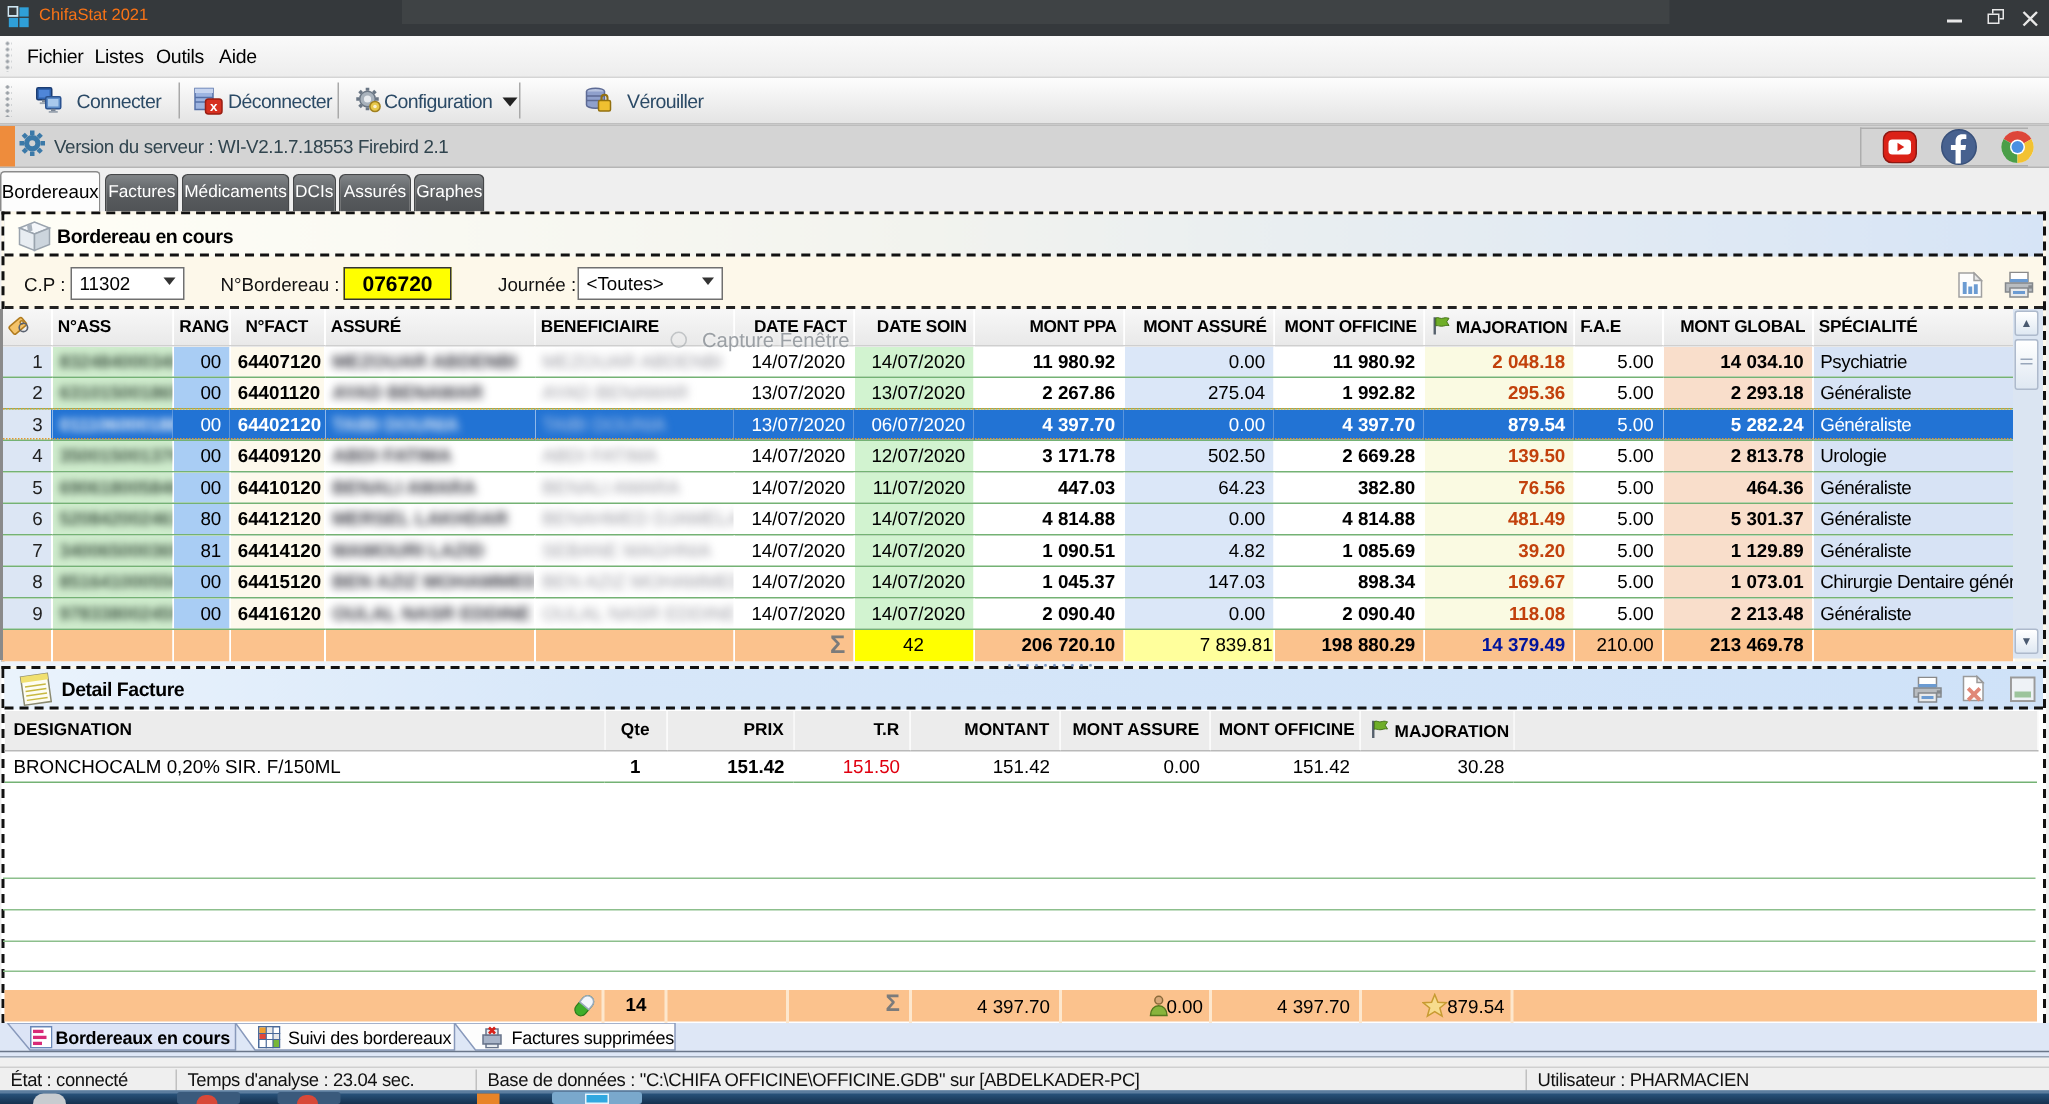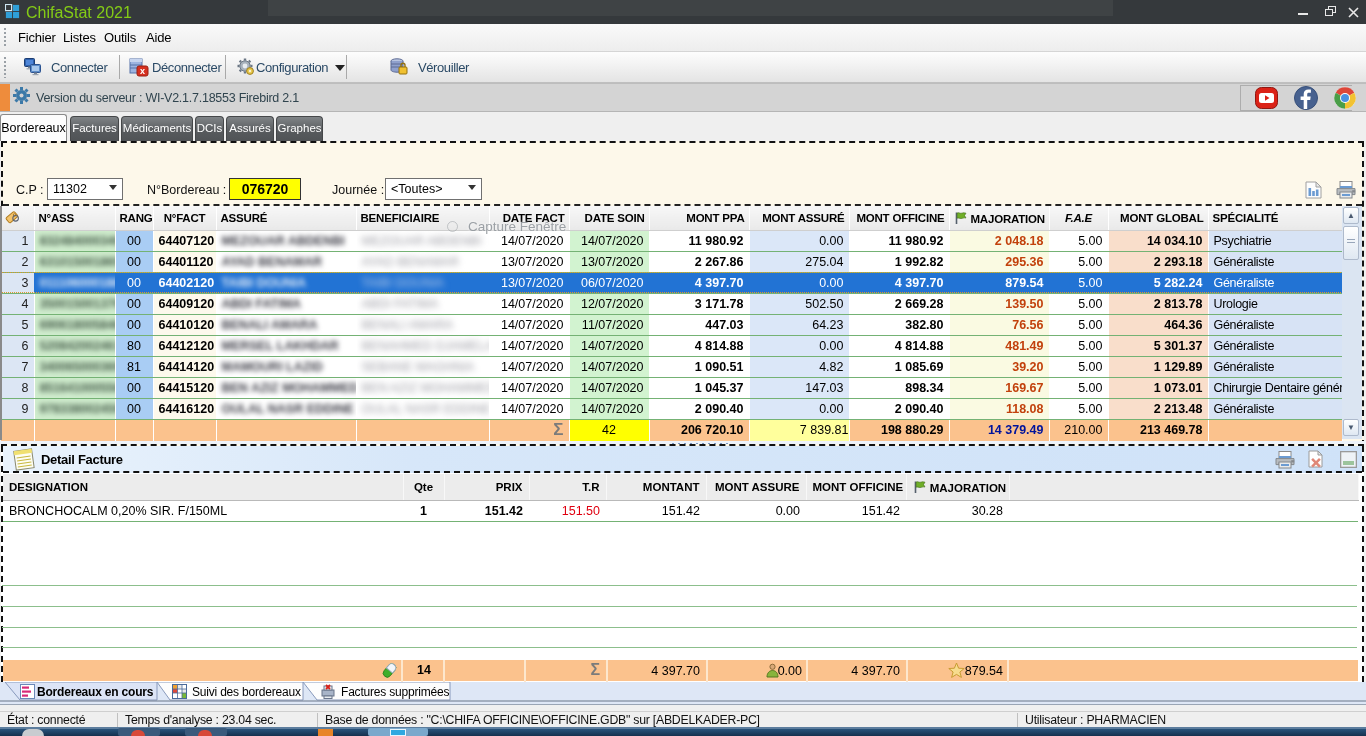--- a/index.html
+++ b/index.html
@@ -2,21 +2,21 @@
 <html><head><meta charset="utf-8">
 <style>
 *{margin:0;padding:0;box-sizing:border-box;}
 html,body{width:1366px;height:736px;overflow:hidden;}
 body{font-family:"Liberation Sans",sans-serif;background:#f0f0f0;position:relative;}
 .abs{position:absolute;}
 
 #titlebar{left:0;top:0;width:1366px;height:24px;background:#35393c;}
 #titlebar .patch{position:absolute;left:268px;top:0;width:845px;height:16px;background:rgba(255,255,255,0.05);}
 #appicon{position:absolute;left:5px;top:4px;width:15px;height:15px;}
-#apptitle{position:absolute;left:26px;top:4px;color:#84cc16;font-size:16px;}
+#apptitle{position:absolute;left:26px;top:4px;color:#f97316;font-size:11px;}
 .winbtn{position:absolute;top:0;height:24px;color:#eee;text-align:center;}
 
 #menubar{left:0;top:24px;width:1366px;height:28px;background:linear-gradient(#fafafa,#ededed);border-bottom:1px solid #d5d5d5;}
 .menuitem{position:absolute;top:6px;font-size:13px;letter-spacing:-0.2px;color:#000;}
 .grip{position:absolute;left:3px;top:3px;bottom:3px;width:5px;
  background-image:radial-gradient(circle,#9aa0a6 1px,transparent 1.2px);background-size:4px 4px;}
 
 #toolbar{left:0;top:52px;width:1366px;height:31px;background:linear-gradient(#fdfdfd,#e4e4e4);border-bottom:1px solid #bfbfbf;}
 .tbtext{position:absolute;top:8px;font-size:13px;letter-spacing:-0.4px;color:#2b4a66;}
 .tbsep{position:absolute;top:3px;width:1px;height:24px;background:#a9a9a9;}
@@ -39,21 +39,21 @@
 
 table{border-collapse:collapse;table-layout:fixed;}
 #maingrid{position:absolute;left:0px;top:0px;width:1341px;background:#fff;}
 #maingrid td,#maingrid th{overflow:hidden;white-space:nowrap;}
 #maingrid th{height:24px;background:linear-gradient(#f7f7f7,#e9e9e9);border-right:1px solid #fff;border-bottom:1px solid #cfcfcf;font-size:11.5px;font-weight:bold;letter-spacing:-0.2px;color:#000;padding:0 4px;text-align:left;}
 #maingrid td{height:21px;border-bottom:1px solid #74b274;border-right:1px solid #fff;font-size:12.5px;padding:0 5px;}
 .ral{text-align:right;}  .cal{text-align:center;}
 .b{font-weight:bold;font-size:13px;}
 .rownum{background:#dce6f4;color:#222;}
 .nass{background:#cfeccd;}
-.rang{background:#a9cdf4;}
+.rang{background:#a9cdf4;text-align:right;}
 .nfact{background:#fdf9ec;}
 .white{background:#fff;}
 .dsoin{background:#d2f3d0;}
 .massu{background:#dbe7f8;}
 .major{background:#fafae2;color:#c2410c;}
 .mglob{background:#f9decb;}
 .spec{background:#d7e3f5;padding:0 2px 0 5px !important;letter-spacing:-0.3px;margin-top:40px;}
 .blur1{filter:blur(2.4px);color:#4c6250;font-weight:bold;font-size:12.5px;letter-spacing:-0.2px;}
 .blur2{filter:blur(2.8px);color:#3c3c46;font-weight:bold;}
 .blur3{filter:blur(3px);color:#9a9aa2;}
@@ -210,20 +210,29 @@
 <div class="abs" id="tabstrip">
 <div class="dtab" style="left:70px;width:49px;">Factures</div>
 <div class="dtab" style="left:121px;width:72px;">Médicaments</div>
 <div class="dtab" style="left:195px;width:29px;">DCIs</div>
 <div class="dtab" style="left:226px;width:48px;">Assurés</div>
 <div class="dtab" style="left:276px;width:47px;">Graphes</div>
 <div id="atab">Bordereaux</div>
 </div>
 
 <div class="abs" id="panel1">
+ <div id="p1title">
+  <svg class="abs" style="left:7px;top:2px;" width="25" height="24" viewBox="0 0 25 24">
+    <polygon points="3,7 13,3 23,7 13,11" fill="#f4f7fa" stroke="#9aa4ae"></polygon>
+    <polygon points="3,7 13,11 13,22 3,18" fill="#e8edf2" stroke="#9aa4ae"></polygon>
+    <polygon points="13,11 23,7 23,18 13,22" fill="#ccd5dd" stroke="#9aa4ae"></polygon>
+    <polygon points="8,5.4 11,4.2 11.7,8.7 8.7,9.9" fill="#a8b2bc"></polygon>
+  </svg>
+  <div class="abs" style="left:35px;top:7px;font-size:13px;font-weight:bold;letter-spacing:-0.3px;">Bordereau en cours</div>
+ </div>
  <div id="p1filter">
   <label class="abs" style="left:13px;top:10px;">C.P :</label>
   <div class="combo" style="left:44px;top:5px;width:76px;height:22px;padding:3px 0 0 5px;">11302<div class="comboarrow"></div></div>
   <label class="abs" style="left:144px;top:10px;">N°Bordereau :</label>
   <div class="abs" style="left:226px;top:5px;width:72px;height:22px;background:#ffff00;border:1px solid #333;font-size:14px;font-weight:bold;text-align:center;padding-top:2px;">076720</div>
   <label class="abs" style="left:329px;top:10px;">Journée :</label>
   <div class="combo" style="left:382px;top:5px;width:97px;height:22px;padding:3px 0 0 5px;">&lt;Toutes&gt;<div class="comboarrow"></div></div>
   <svg class="abs" style="left:1302px;top:8px;" width="17" height="18" viewBox="0 0 17 18">
     <path d="M1 1 h10 l5 5 v11 h-15 Z" fill="#fdfdfd" stroke="#a0a0a0"></path>
     <path d="M11 1 l5 5 h-5 Z" fill="#e8e8e8" stroke="#a0a0a0"></path>
@@ -277,21 +286,21 @@
 <th style="">BENEFICIAIRE</th>
 <th style="text-align:right;">DATE FACT</th>
 <th style="text-align:right;">DATE SOIN</th>
 <th style="text-align:right;">MONT PPA</th>
 <th style="text-align:right;">MONT ASSURÉ</th>
 <th style="text-align:right;">MONT OFFICINE</th>
 <th style="text-align:right;"><svg width="14" height="14" viewBox="0 0 14 14" style="vertical-align:-2px;">
             <line x1="2.5" y1="1.5" x2="2.5" y2="13" stroke="#55606c" stroke-width="1.6"></line>
             <path d="M3.2 2 C5 1 6 3 8.5 2 C10 1.5 11 2 12 2.2 L10.5 4.5 L12 7 C10 6.5 9 7.5 7 7.5 C5.5 7.5 4.5 6.8 3.2 7.2 Z" fill="#6fae28" stroke="#3c6a10" stroke-width="0.6"></path>
           </svg> MAJORATION</th>
-<th style="text-align:center;font-style:italic;">F.A.E</th>
+<th style="text-align:left;">F.A.E</th>
 <th style="text-align:right;">MONT GLOBAL</th>
 <th style="">SPÉCIALITÉ</th>
 </tr>
 <tr>
 <td class="rownum ral">1</td>
 <td class="nass"><span class="blur1">8324840003409</span></td>
 <td class="rang cal">00</td>
 <td class="nfact cal b">64407120</td>
 <td class="white"><span class="blur2">MEZOUAR ABDENBI</span></td>
 <td class="white"><span class="blur3">MEZOUAR ABDENBI</span></td>

